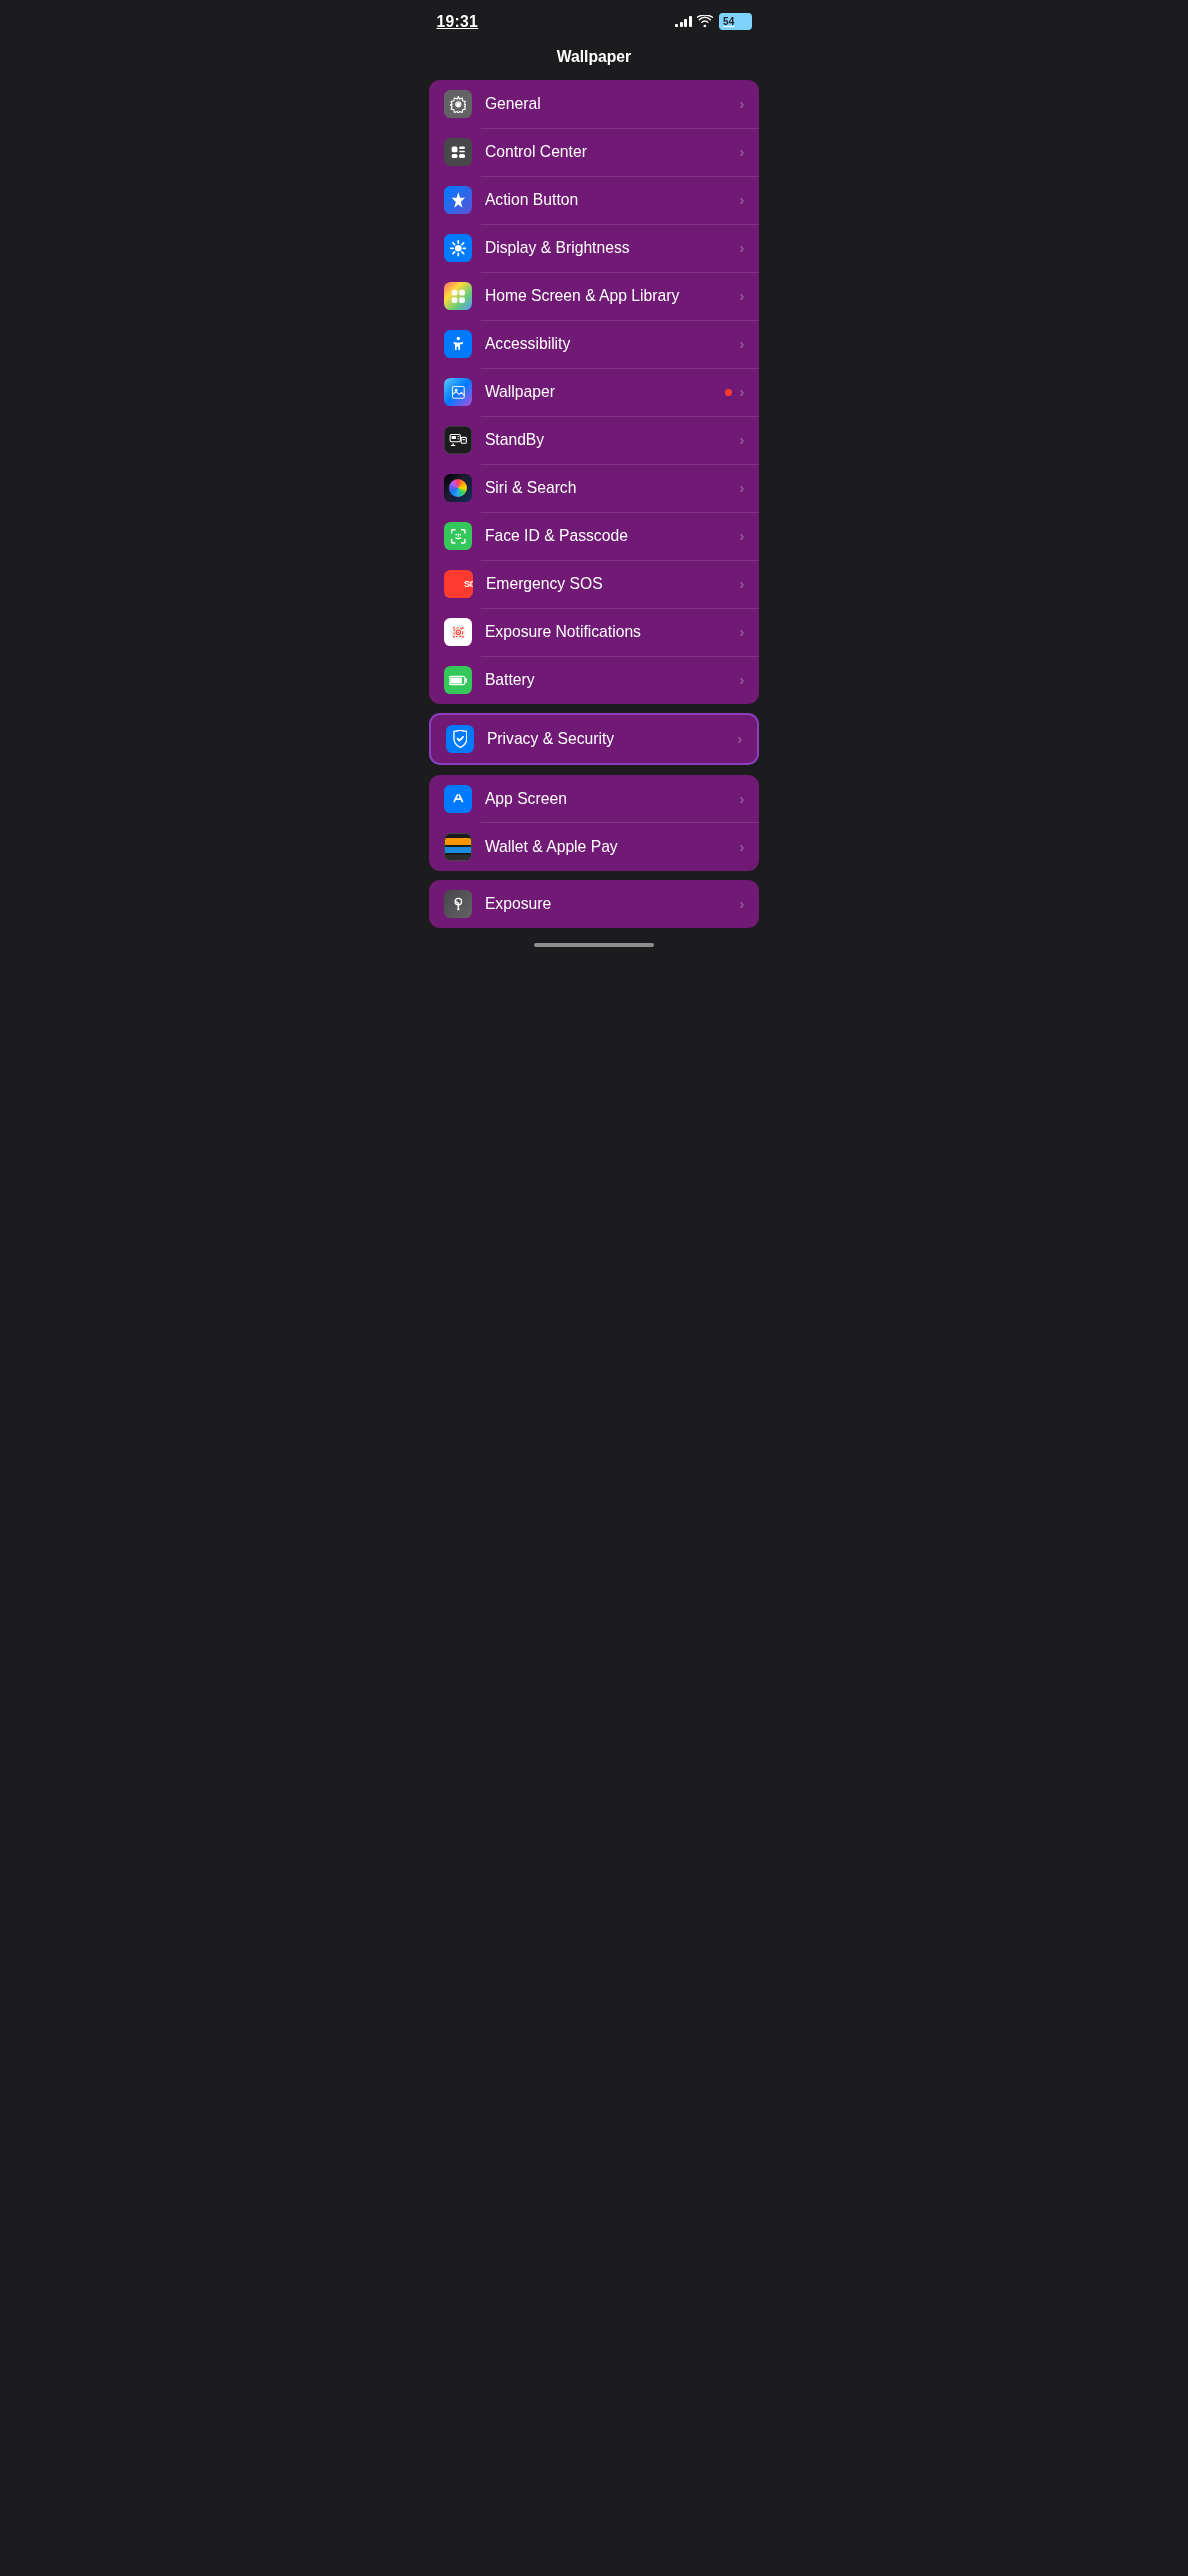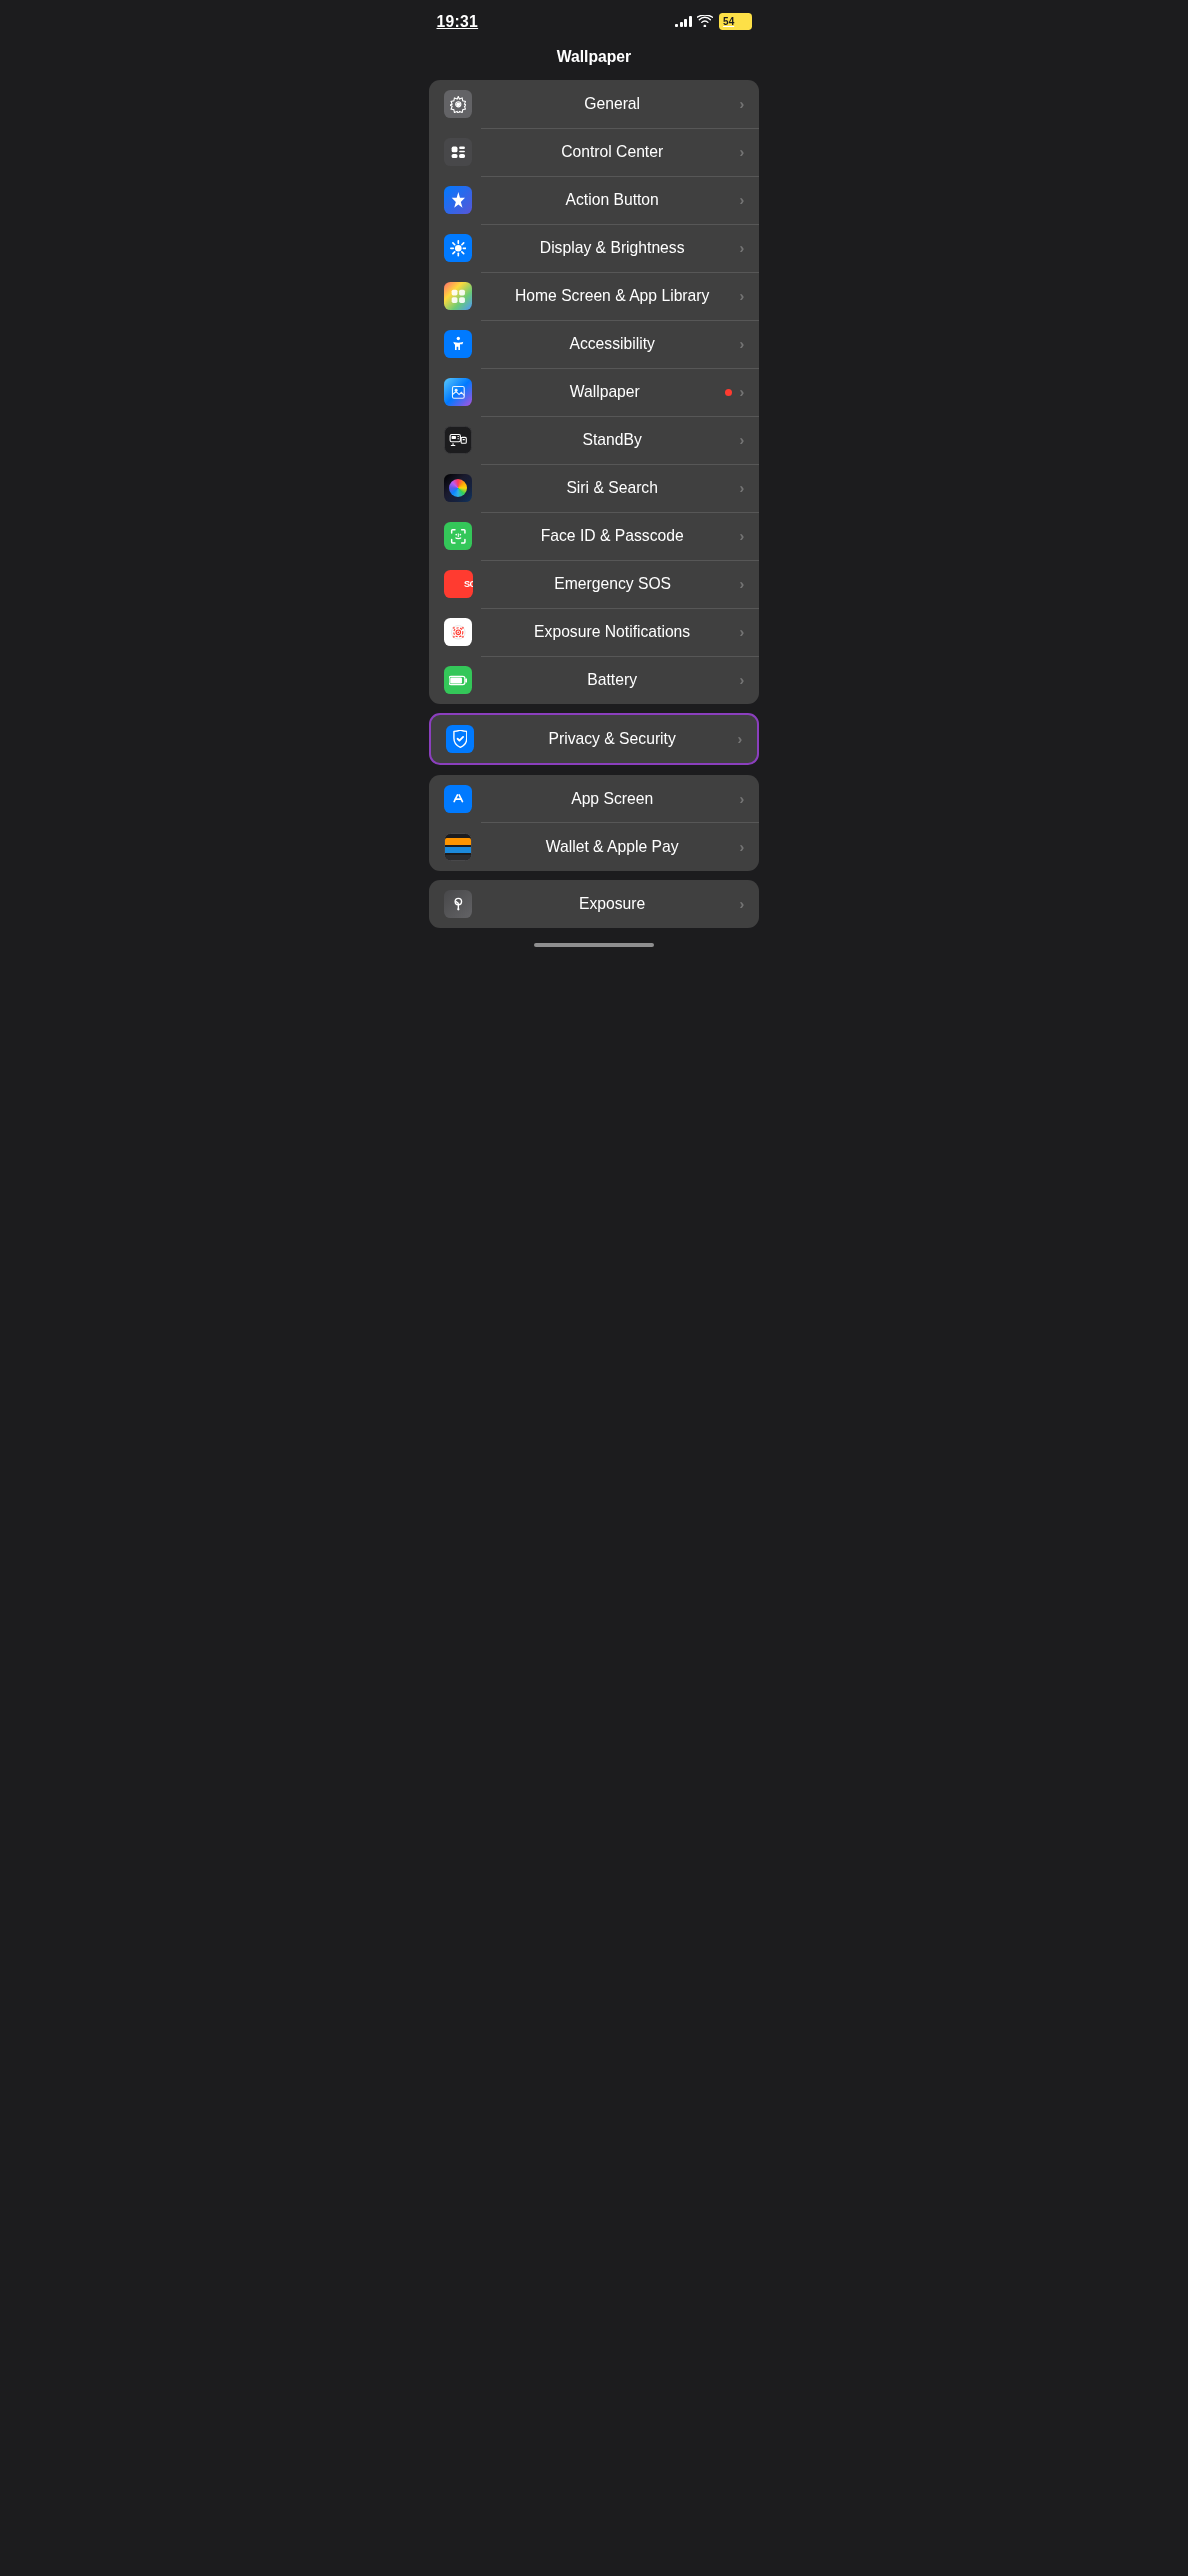--- a/index.html
+++ b/index.html
@@ -47,21 +47,21 @@
 
     .signal-bar {
       width: 2.8px;
       background: #fff;
       border-radius: 0.9px;
     }
 
     .battery-container {
       display: flex;
       align-items: center;
-      background: #fde047;
+      background: #7dd3fc;
       border-radius: 3.7px;
       padding: 1.8px 4.6px;
       font-size: 10px;
       font-weight: 700;
       color: #1c1c1e;
       min-width: 33px;
       height: 16.6px;
       position: relative;
     }
 
@@ -69,25 +69,24 @@
     .page-title {
       text-align: center;
       font-size: 15.7px;
       font-weight: 700;
       padding: 9.2px 0 14.7px;
       color: #ffffff;
     }
 
     
     .settings-section {
-      background: #404040;
+      background: #701a75;
       border-radius: 11px;
       margin: 0 14.7px 9.2px;
       overflow: hidden;
-      text-align: center;
     }
 
     .settings-row {
       display: flex;
       align-items: center;
       padding: 10px 14.7px;
       min-height: 48px;
       position: relative;
       cursor: pointer;
     }

